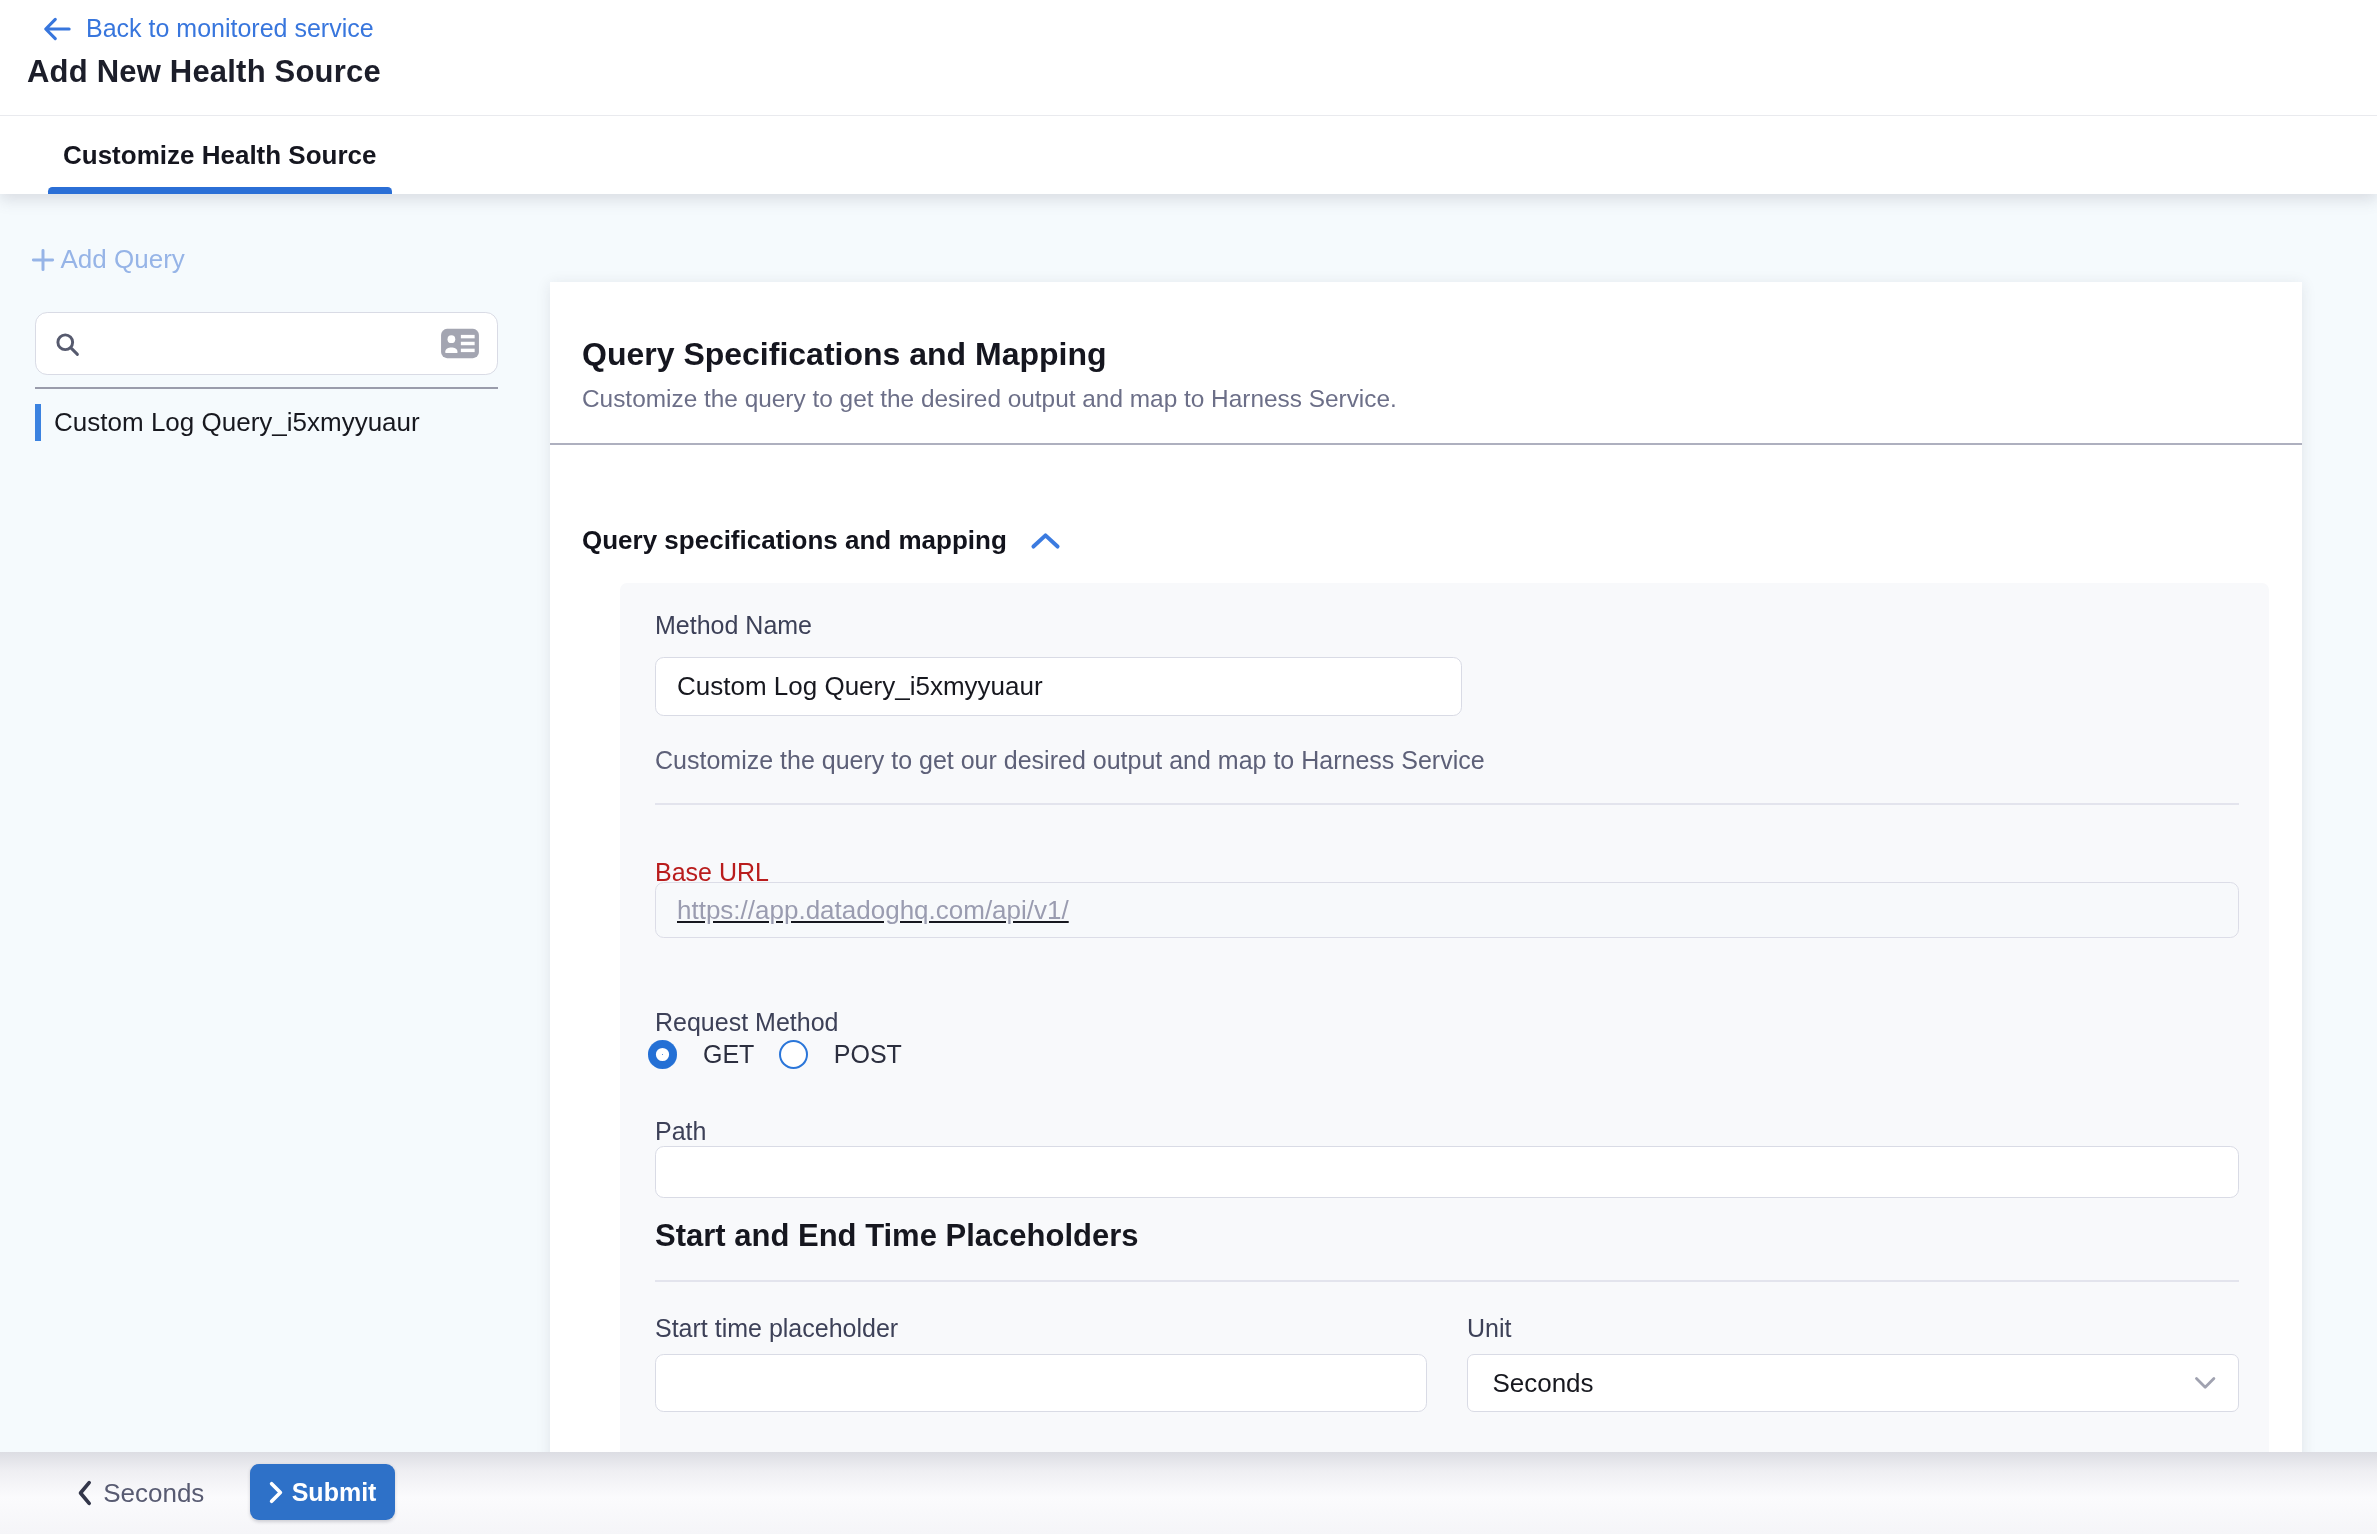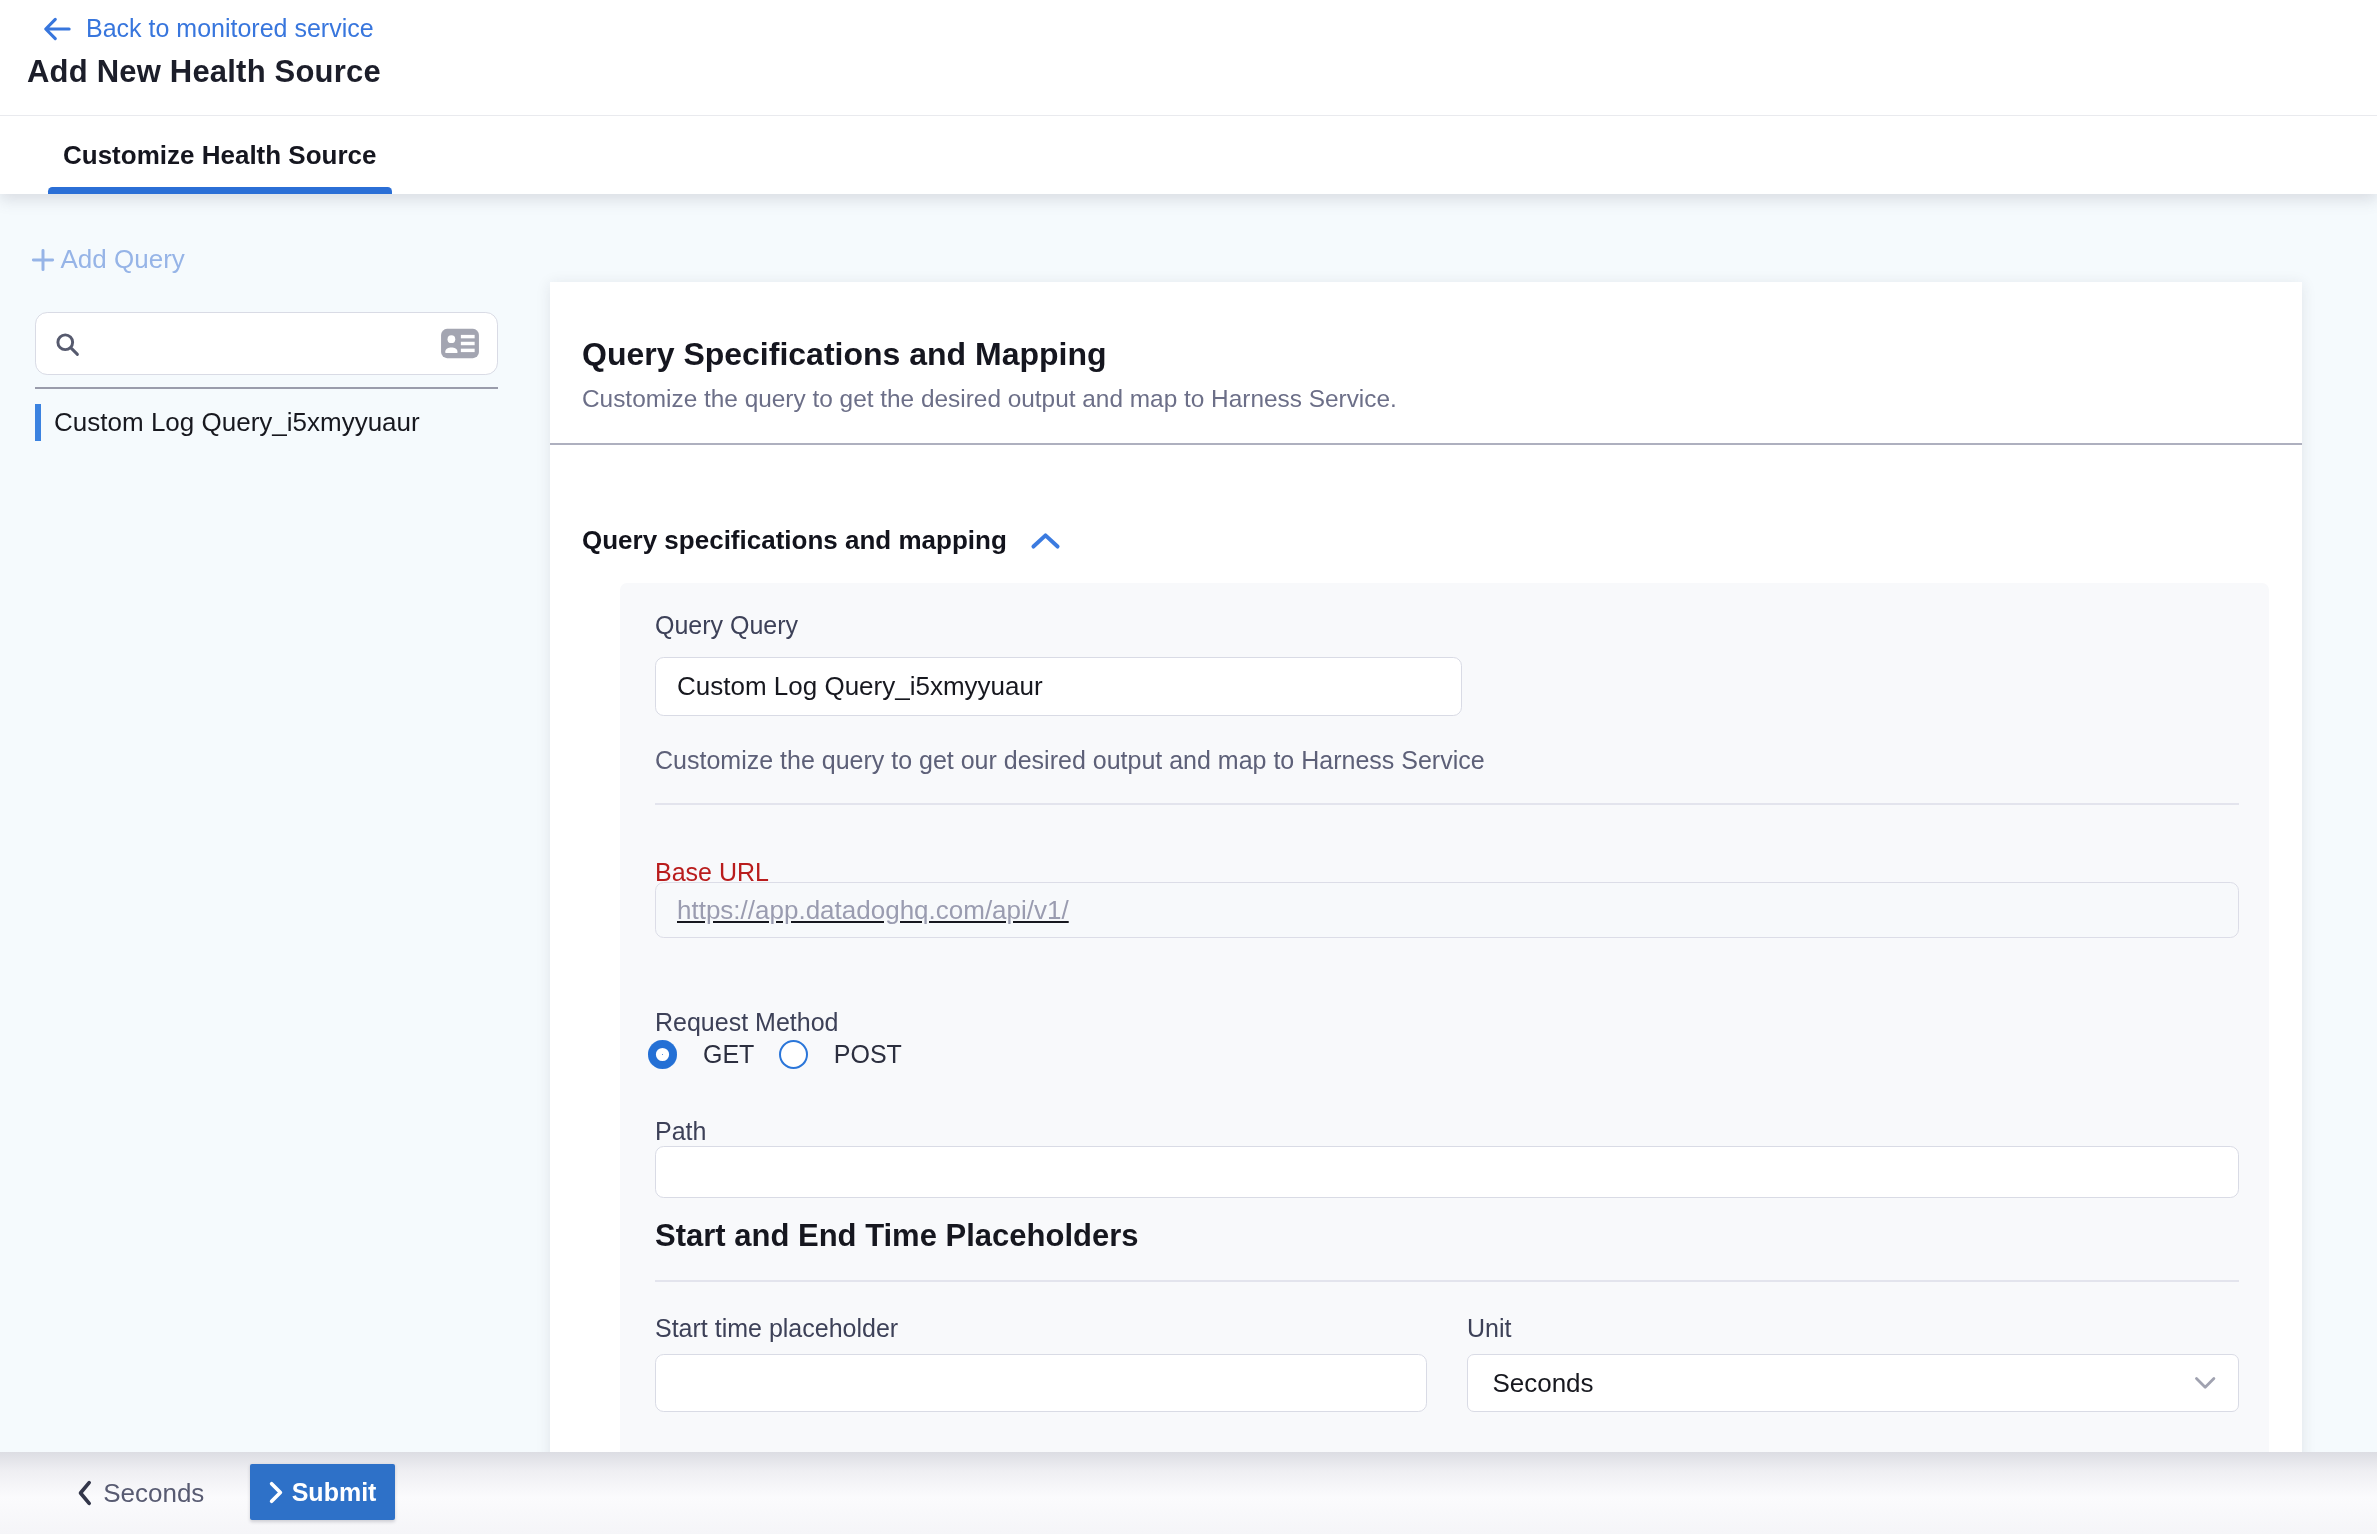--- a/index.html
+++ b/index.html
@@ -69,21 +69,21 @@
   .st-input { top:771px; width:772px; height:58px; }
   .unit-select { position:absolute; left:847px; top:771px; width:772px; height:58px; background:#fff; border:0.9px solid #d9dbe5; border-radius:7px; display:flex; align-items:center; padding:0 21px 0 24.4px; cursor:pointer; }
   .unit-select .u-val { flex:1; font-size:26px; color:#17181f; }
 
   
   .footer { position:absolute; left:0; right:0; bottom:0; height:82px; z-index:10;
             background:linear-gradient(180deg,#dcdde3 0%,#eeeef2 22%,#fbfbfd 55%,#f5f5f8 100%);
             display:flex; align-items:center; }
   .prev-btn { display:flex; align-items:center; gap:10.5px; margin-left:77px; cursor:pointer; }
   .prev-btn .p-lbl { font-size:26px; font-weight:500; color:#585b72; }
-  .submit-btn { position:absolute; left:250px; top:12.2px; height:56px; background:#2e71c8; border:none; border-radius:2px;
+  .submit-btn { position:absolute; left:250px; top:12.2px; height:56px; background:#2e71c8; border:none; border-radius:9px;
                 display:inline-flex; align-items:center; gap:8.7px; padding:0 19px; cursor:pointer; box-shadow:0 1.7px 3.5px rgba(40,41,61,.2); }
   .submit-btn .s-lbl { font-size:25px; font-weight:700; color:#fff; }
 
   svg { display:block; }
 </style>
 </head>
 <body>
 
 <div class="page">
 
@@ -152,21 +152,21 @@
       <span class="s-lbl">Query specifications and mapping</span>
       <span>
         <svg width="31" height="23" viewBox="0 0 36 26">
           <path d="M4 20 L18 7 L32 20" fill="none" stroke="#3b7be0" stroke-width="4.6" stroke-linecap="round" stroke-linejoin="round"></path>
         </svg>
       </span>
     </div>
 
     <div class="card">
 
-      <label class="f-label qn-label">Query Query</label>
+      <label class="f-label qn-label">Method Name</label>
       <input class="t-input qn-input" type="text" value="Custom Log Query_i5xmyyuaur" style="">
       <p class="qn-desc">Customize the query to get our desired output and map to Harness Service</p>
 
       <div class="card-div1"></div>
 
       <label class="f-label disabled bu-label">Base URL</label>
       <input class="t-input bu-input" type="text" disabled="" placeholder="https://app.datadoghq.com/api/v1/" style="">
 
       <label class="f-label rm-label">Request Method</label>
       <div class="radio-row">

